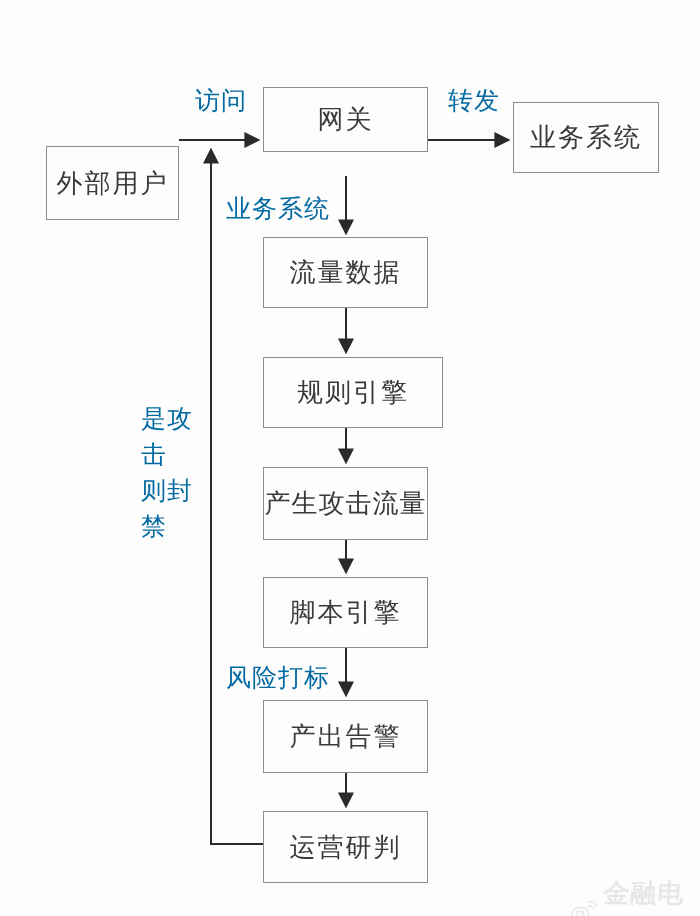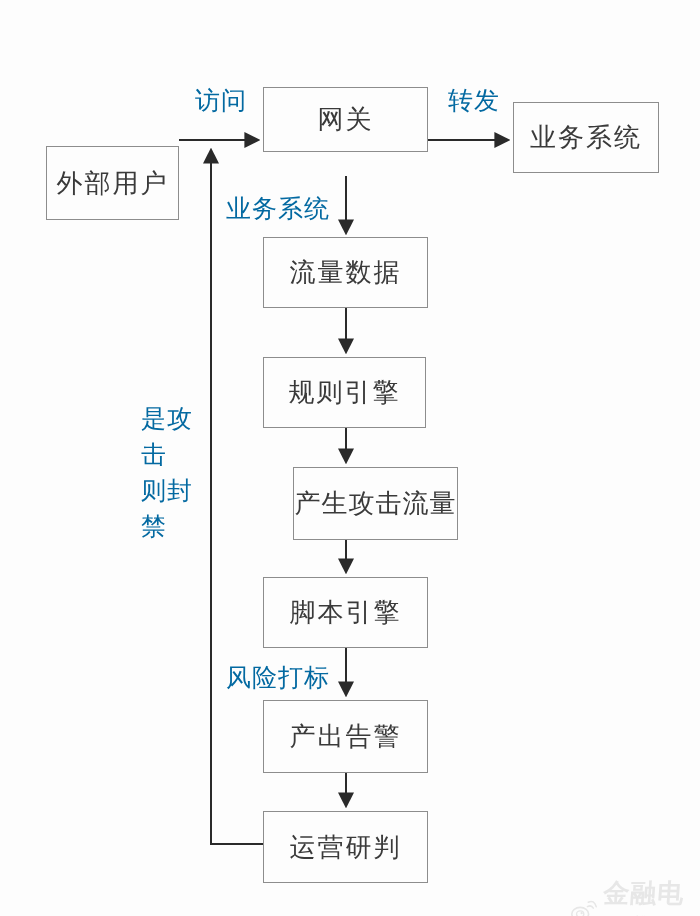--- a/index.html
+++ b/index.html
@@ -95,23 +95,23 @@
   </svg>
 
   <div class="node" style="left:46px;  top:102px; width:133px; height:74px;margin-top:44px;">外部用户</div>
 
   <div class="node" style="left:263px; top:87px; width:165px; height:65px;">网关</div>
 
   <div class="node" style="left:513px; top:102px; width:146px; height:71px;">业务系统</div>
 
   <div class="node" style="left:263px; top:237px; width:165px; height:71px;">流量数据</div>
 
-  <div class="node" style="left:263px; top:357px; width:163px; height:71px;">规则引擎</div>
+  <div class="node" style="left:263px; top:357px; width:180px; height:71px;">规则引擎</div>
 
-  <div class="node" style="left:263px; top:467px; width:165px; height:73px; letter-spacing:1px;margin-left:30px;">产生攻击流量</div>
+  <div class="node" style="left:263px; top:467px; width:165px; height:73px; letter-spacing:1px;">产生攻击流量</div>
 
   <div class="node" style="left:263px; top:577px; width:165px; height:71px;">脚本引擎</div>
 
   <div class="node" style="left:263px; top:700px; width:165px; height:73px;">产出告警</div>
 
   <div class="node" style="left:263px; top:811px; width:165px; height:72px;">运营研判</div>
 
   <div class="edge-label" style="left:195px; top:84px;">访问</div>
 
   <div class="edge-label" style="left:448px; top:84px;">转发</div>

